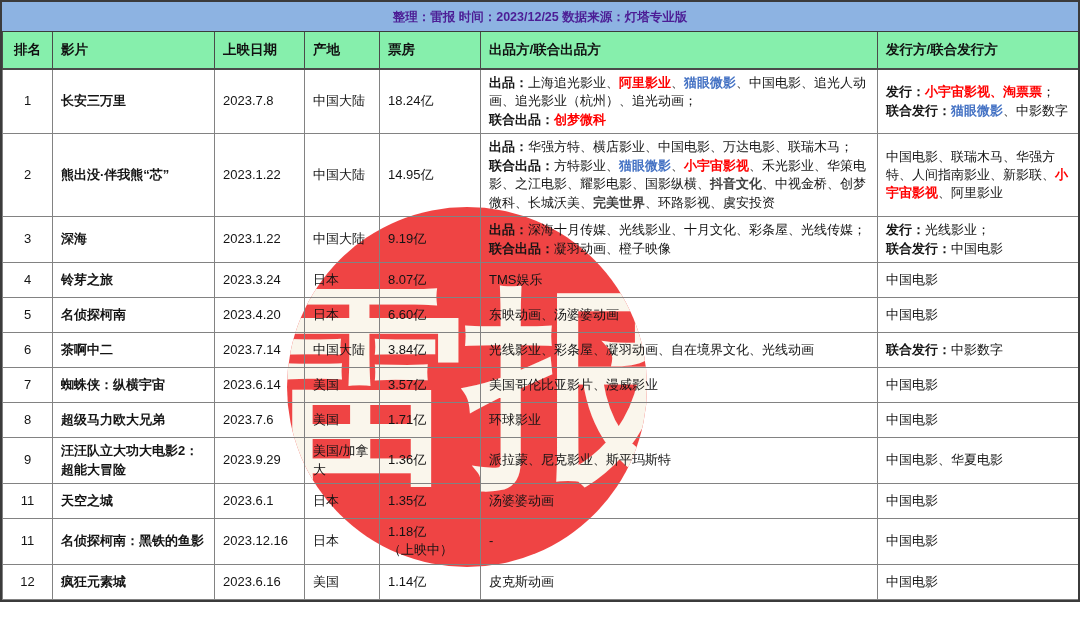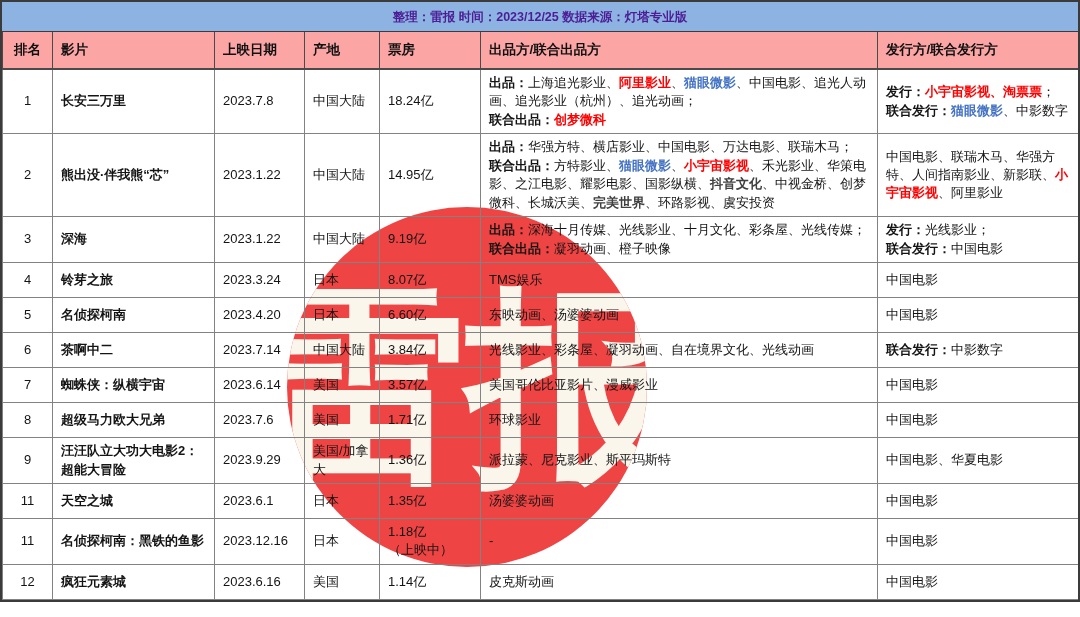--- a/index.html
+++ b/index.html
@@ -7,21 +7,21 @@
   .sheet{position:relative;width:1076px;border:2px solid #3b3b3b;background:#fff;overflow:hidden;}
   .title-block{position:relative;z-index:2;background:#8db3e2;text-align:center;padding:4px 0 5px;border-bottom:1px solid #3b3b3b;}
   .title{font-size:21px;font-weight:bold;color:#0a0a0a;letter-spacing:1px;}
   .subtitle{font-size:12.5px;font-weight:bold;color:#4c1d95;margin-top:3px;}
   .watermark{position:absolute;left:285px;top:205px;width:360px;height:360px;border-radius:50%;
     background:#ef4444;z-index:0;display:flex;align-items:center;justify-content:center;overflow:hidden;}
   .watermark span{font-size:210px;font-weight:bold;color:#faf6ec;white-space:nowrap;line-height:1;}
   table{position:relative;z-index:1;border-collapse:collapse;table-layout:fixed;width:100%;}
   col.c-rank{width:50px;}col.c-film{width:162px;}col.c-date{width:90px;}col.c-origin{width:75px;}
   col.c-box{width:101px;}col.c-prod{width:397px;}col.c-dist{width:205px;}
-  th{background:#fca5a5;font-size:13.5px;font-weight:bold;color:#111;text-align:left;
+  th{background:#86efac;font-size:13.5px;font-weight:bold;color:#111;text-align:left;
      padding:9px 8px;border:1px solid #4a4a4a;border-top:none;}
   th.center{text-align:center;padding-left:2px;padding-right:2px;}
   td{font-size:13px;color:#141414;padding:4px 8px;border:1px solid #828282;vertical-align:middle;
      line-height:1.42;height:26px;background:transparent;word-break:break-all;}
   td.center{text-align:center;padding-left:2px;padding-right:2px;}
   td.film{font-weight:bold;}
   .bd{font-weight:bold;}
   .red{color:#ff0000;}
   .blue{color:#4472c4;}
   .orange{color:#404040;}

